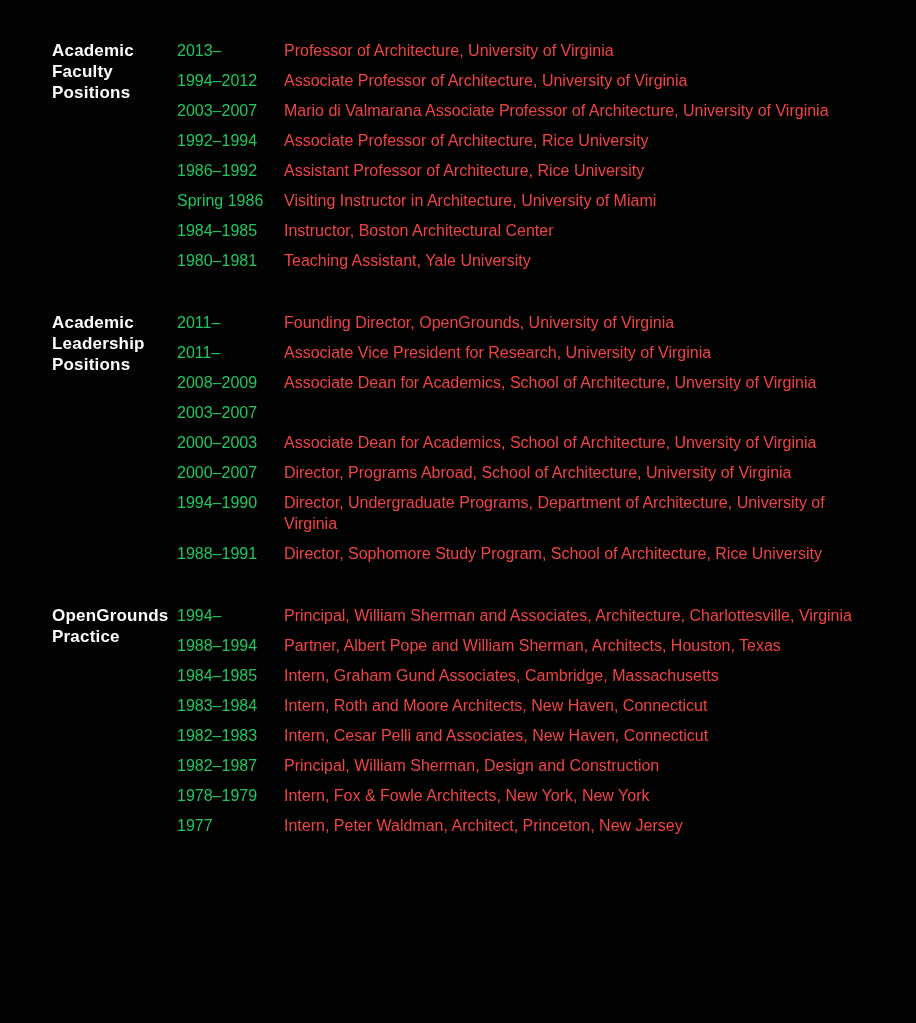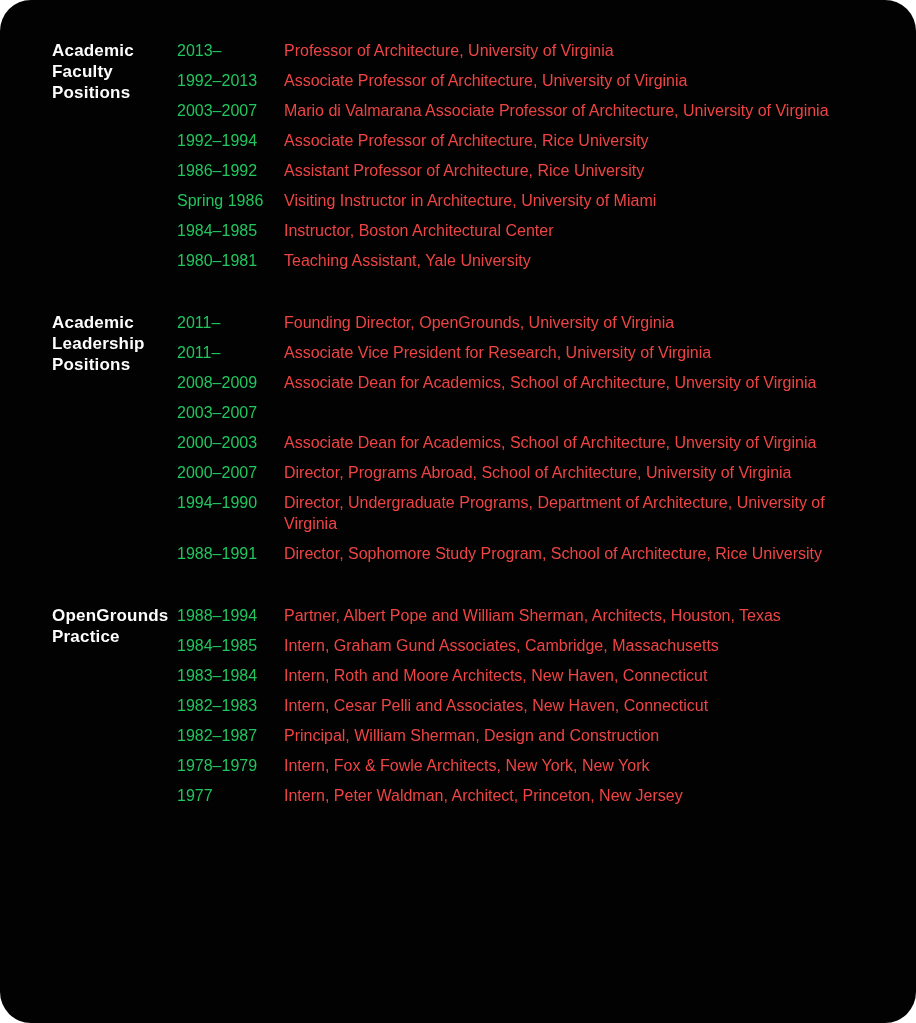--- a/index.html
+++ b/index.html
@@ -8,21 +8,20 @@
   }
   .page {
     position: relative;
     width: 916px;
     height: 1023px;
     background: #020202;
     overflow: hidden;
     font-family: "Liberation Sans", "DejaVu Sans", sans-serif;
     box-sizing: border-box;
     padding: 40px 16px 0 52px;
-    border-radius: 31px;
   }
   .section {
     display: flex;
     flex-direction: row;
     align-items: flex-start;
     margin-bottom: 32px;
   }
   .section-heading {
     width: 125px;
     flex: 0 0 125px;
@@ -67,21 +66,21 @@
   <div class="section">
     <div class="section-heading">Academic
 Faculty
 Positions</div>
     <div class="entries">
       <div class="entry">
         <div class="entry-date">2013–</div>
         <div class="entry-desc">Professor of Architecture, University of Virginia</div>
       </div>
       <div class="entry">
-        <div class="entry-date">1992–2013</div>
+        <div class="entry-date">1994–2012</div>
         <div class="entry-desc">Associate Professor of Architecture, University of Virginia</div>
       </div>
       <div class="entry">
         <div class="entry-date">2003–2007</div>
         <div class="entry-desc">Mario di Valmarana Associate Professor of Architecture, University of Virginia</div>
       </div>
       <div class="entry">
         <div class="entry-date">1992–1994</div>
         <div class="entry-desc">Associate Professor of Architecture, Rice University</div>
       </div>
@@ -142,20 +141,24 @@
         <div class="entry-desc">Director, Sophomore Study Program, School of Architecture, Rice University</div>
       </div>
     </div>
   </div>
 
   <div class="section">
     <div class="section-heading">OpenGrounds
 Practice</div>
     <div class="entries">
       <div class="entry">
+        <div class="entry-date">1994–</div>
+        <div class="entry-desc">Principal, William Sherman and Associates, Architecture, Charlottesville, Virginia</div>
+      </div>
+      <div class="entry">
         <div class="entry-date">1988–1994</div>
         <div class="entry-desc">Partner, Albert Pope and William Sherman, Architects, Houston, Texas</div>
       </div>
       <div class="entry">
         <div class="entry-date">1984–1985</div>
         <div class="entry-desc">Intern, Graham Gund Associates, Cambridge, Massachusetts</div>
       </div>
       <div class="entry">
         <div class="entry-date">1983–1984</div>
         <div class="entry-desc">Intern, Roth and Moore Architects, New Haven, Connecticut</div>

